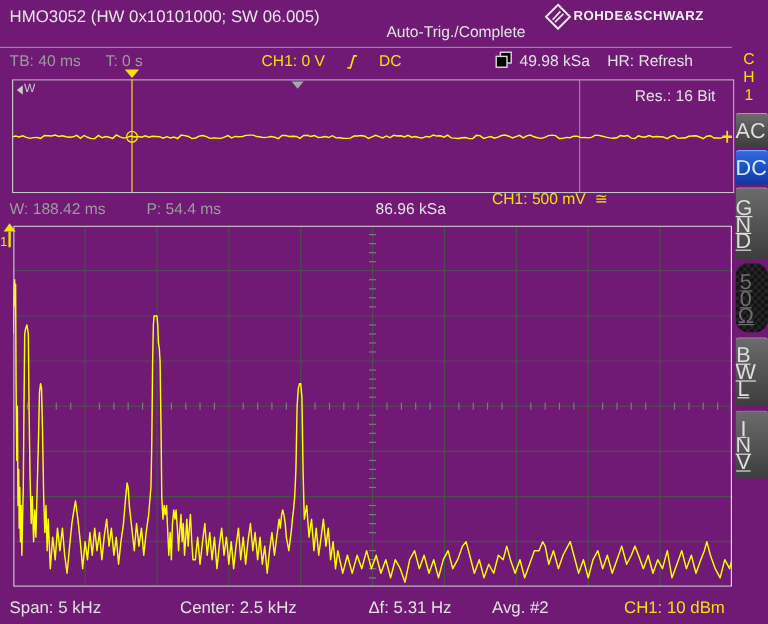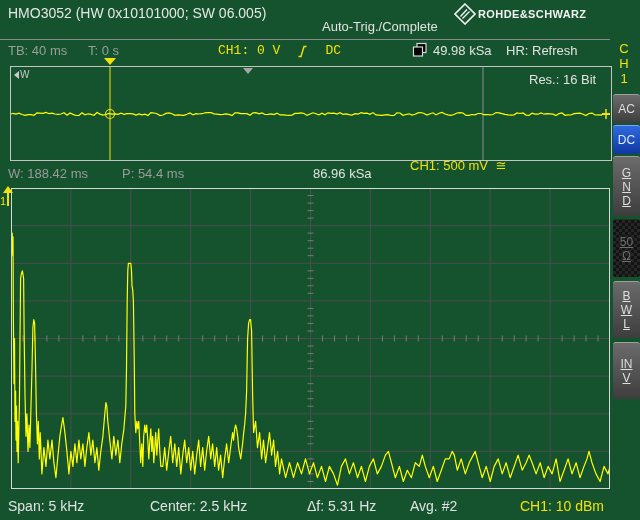--- a/index.html
+++ b/index.html
@@ -1,36 +1,36 @@
 <!DOCTYPE html>
 <html><head>
 <meta charset="utf-8">
 <style>
   html,body{margin:0;padding:0;background:#000;}
-  .screen{position:relative;width:640px;height:520px;background:#14532d;overflow:hidden;
+  .screen{position:relative;width:640px;height:520px;background:#701a75;overflow:hidden;
           font-family:"Liberation Sans","DejaVu Sans",sans-serif;color:#e6e6e6;}
   .abs{position:absolute;white-space:nowrap;}
   .t13{font-size:13px;line-height:15px;}
   .t14{font-size:14px;line-height:16px;}
   .grey{color:#9c9c9c;}
   .white{color:#e2e2e2;}
   .yellow{color:#f2e20a;}
   .sep{position:absolute;left:0;top:39px;width:610px;height:1px;background:#8a8a8a;}
   .wwin{position:absolute;left:10px;top:66px;width:602px;height:95px;}
   .fft{position:absolute;left:11px;top:188px;width:599px;height:301px;}
   .tri-down-y{width:0;height:0;border-left:6px solid transparent;border-right:6px solid transparent;border-top:7px solid #f2e20a;}
   .tri-down-g{width:0;height:0;border-left:5px solid transparent;border-right:5px solid transparent;border-top:6px solid #a8a8a8;}
-  .btn{position:absolute;left:613px;width:27px;border-radius:3px;display:flex;align-items:center;justify-content:center;
-       font-size:12px;color:#dedede;background:linear-gradient(#6b6b6b,#3d3d3d);border-top:1px solid #9f9f9f;box-sizing:border-box;}
+  .btn{position:absolute;left:613px;width:27px;border-radius:3px;display:flex;align-items:center;justify-content:flex-start;
+       font-size:18px;color:#dedede;background:linear-gradient(#6b6b6b,#3d3d3d);border-top:1px solid #9f9f9f;box-sizing:border-box;}
   .btn .v{width:13px;word-break:break-all;line-height:14px;text-align:center;text-decoration:underline;}
   .btn.sel{background:linear-gradient(#2e6ae0,#10379f);border-top:1px solid #7aa4ff;color:#d6ecff;}
   .btn.dis{background-color:#131313;color:#6e6e6e;border-top:1px solid #2a2a2a;
     background-image:linear-gradient(45deg,#262626 25%,transparent 25%,transparent 75%,#262626 75%),
                      linear-gradient(45deg,#262626 25%,transparent 25%,transparent 75%,#262626 75%);
-    background-position:0 0,3px 3px;background-size:6px 6px;}
+    background-position:0 0,3px 3px;background-size:6px 6px;border-radius:11px;}
   .btn.dis .v{width:17px;}
   .ch1lab{position:absolute;left:617px;top:41px;width:14px;color:#f2e20a;font-size:13px;line-height:15px;
           word-break:break-all;text-align:center;}
   .brand{font-weight:bold;font-size:11px;letter-spacing:0.4px;color:#f2f2f2;}
   .wtag{font-size:10px;color:#c8c8c8;display:flex;align-items:center;gap:1px;}
   .wtag .tl{width:0;height:0;border-top:4px solid transparent;border-bottom:4px solid transparent;border-right:5px solid #c8c8c8;}
 </style>
 </head>
 <body>
 
@@ -43,21 +43,21 @@
       <path d="M11,1 L21,11 L11,21 L1,11 Z" fill="none" stroke="#f2f2f2" stroke-width="1.6"></path>
       <path d="M6.5,13.5 L13,6.5 M8.5,15.5 L15.5,8.5" stroke="#f2f2f2" stroke-width="1.4" fill="none"></path>
     </svg>
     <span class="brand">ROHDE&amp;SCHWARZ</span>
   </div>
 
   <div class="sep"></div>
 
   <div class="abs t13 grey" style="left:8px;top:43px;">TB: 40 ms</div>
   <div class="abs t13 grey" style="left:88px;top:43px;">T: 0 s</div>
-  <div class="abs t13 yellow" style="left:218px;top:43px;display:flex;align-items:flex-end;gap:18px;font-family:Liberation Mono, monospace;">
+  <div class="abs t13 yellow" style="left:218px;top:43px;display:flex;align-items:flex-end;gap:18px;">
     <span>CH1: 0 V</span>
     <svg width="9" height="13" viewBox="0 0 9 13">
       <path d="M0.5,11.5 L3,11.5 L6,1.5 L8.5,1.5" fill="none" stroke="#f2e20a" stroke-width="1.4"></path>
     </svg>
     <span>DC</span>
   </div>
   <svg class="abs" style="left:412px;top:42px;" width="16" height="16" viewBox="0 0 16 16">
     <rect x="5" y="1.5" width="9" height="9" fill="#000" stroke="#d8d8d8" stroke-width="1.2"></rect>
     <rect x="1.5" y="5" width="9" height="9" fill="#000" stroke="#d8d8d8" stroke-width="1.2"></rect>
   </svg>

